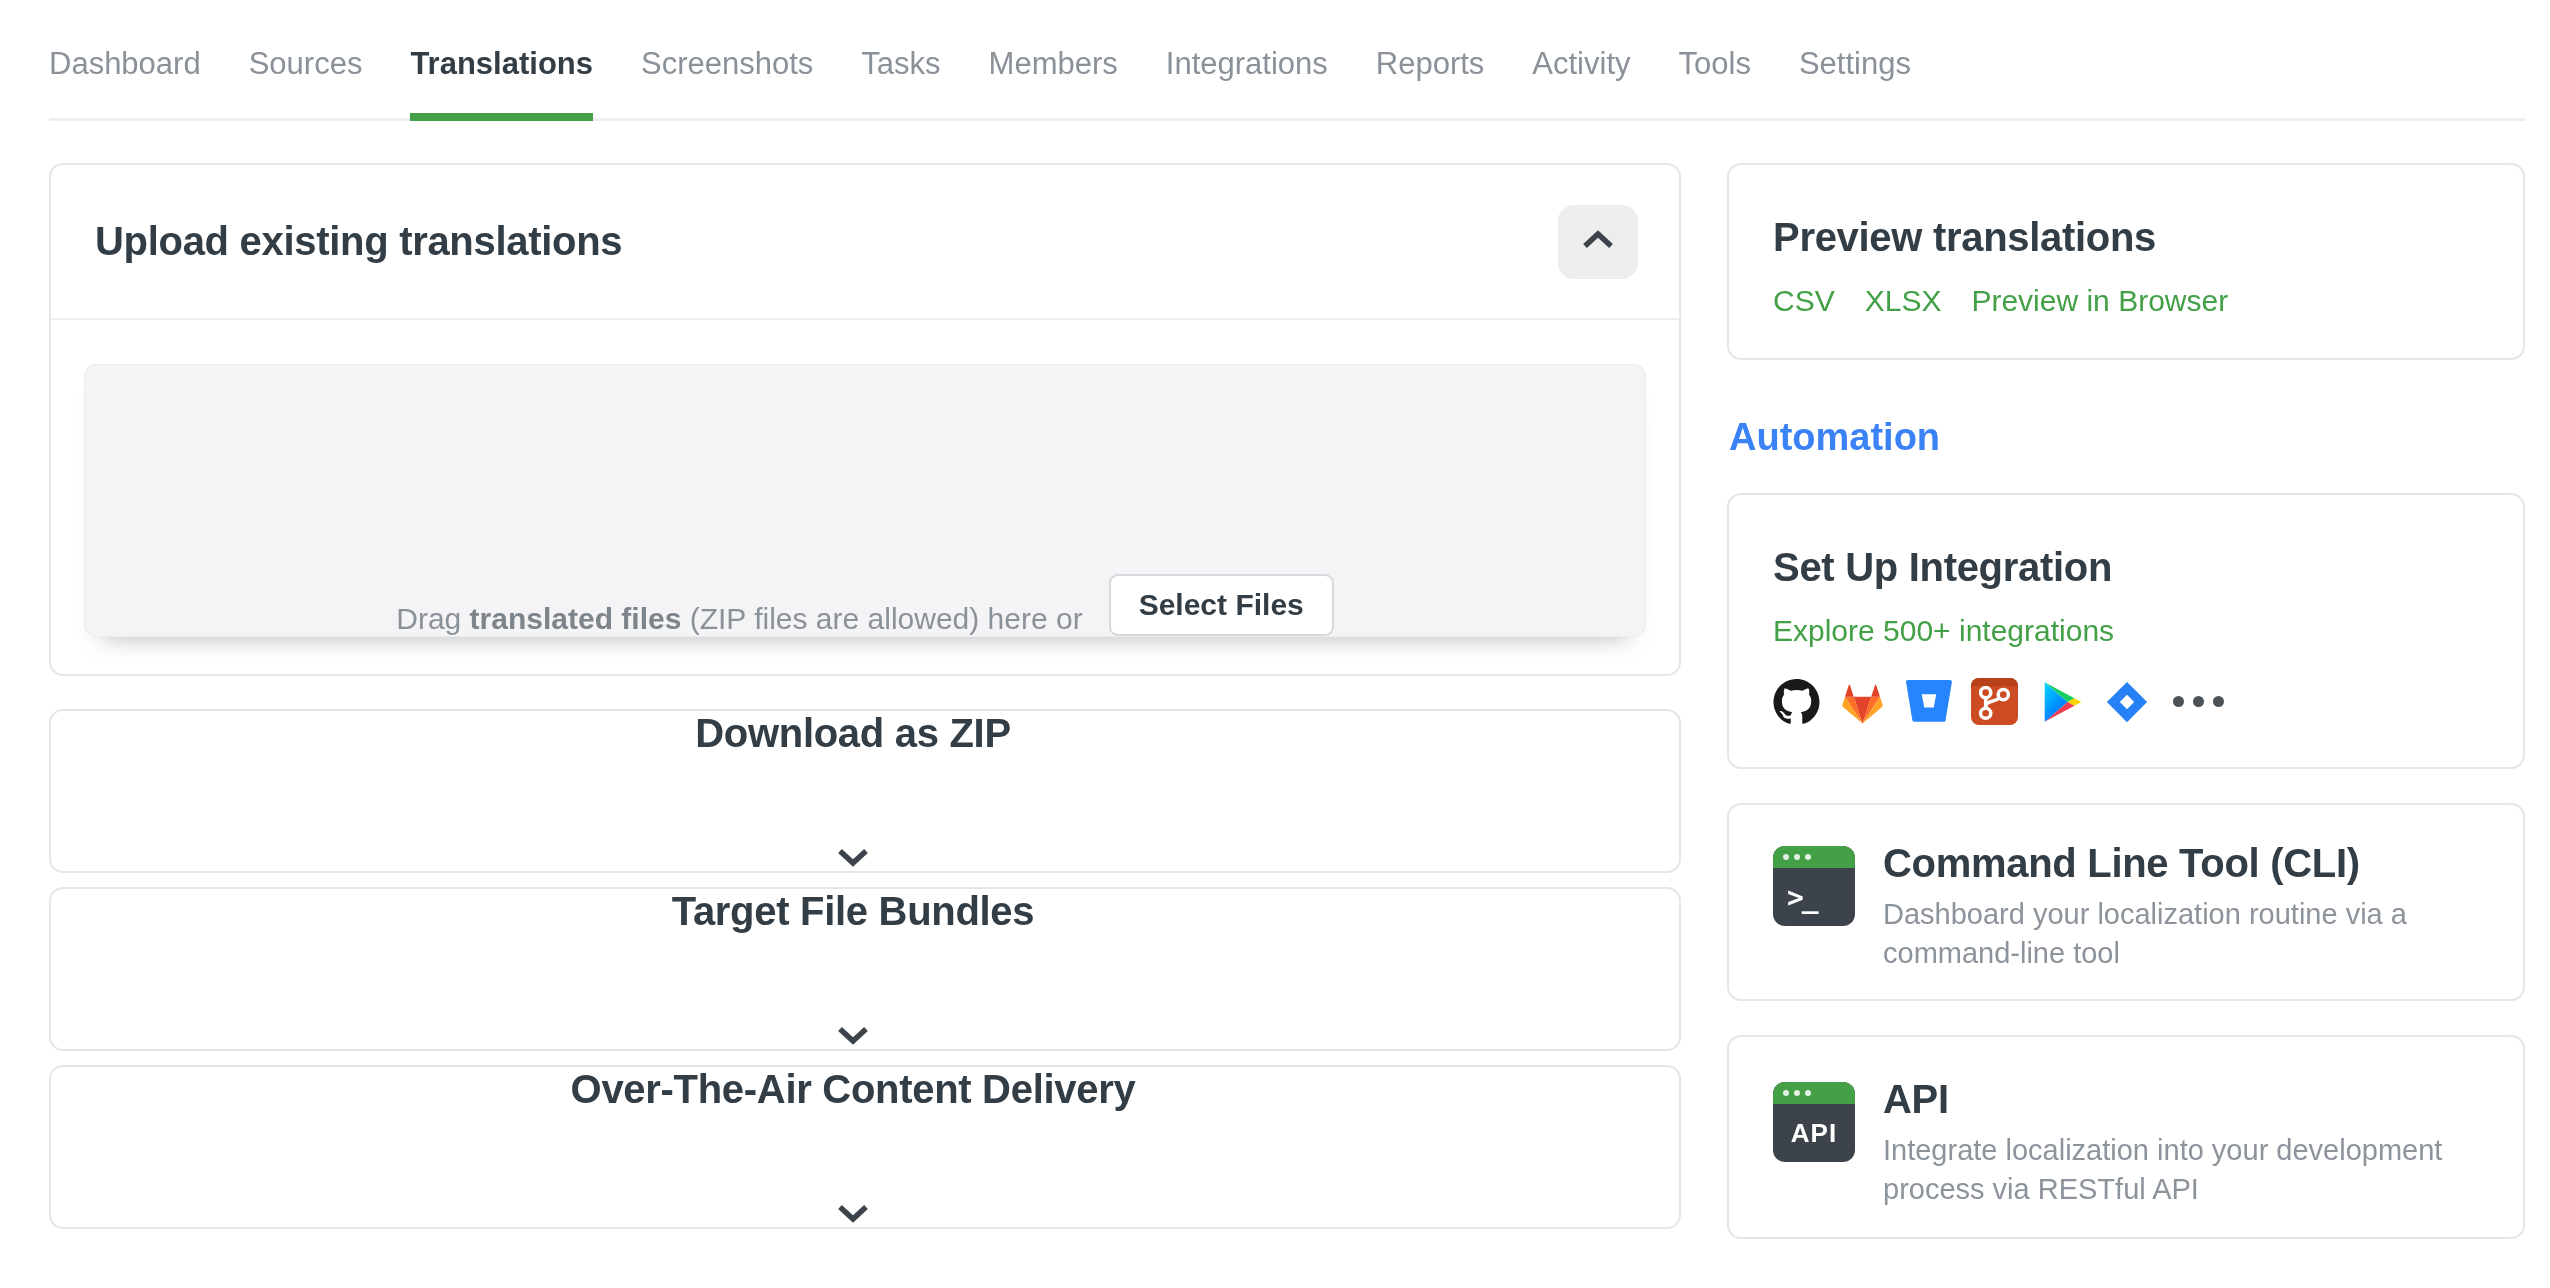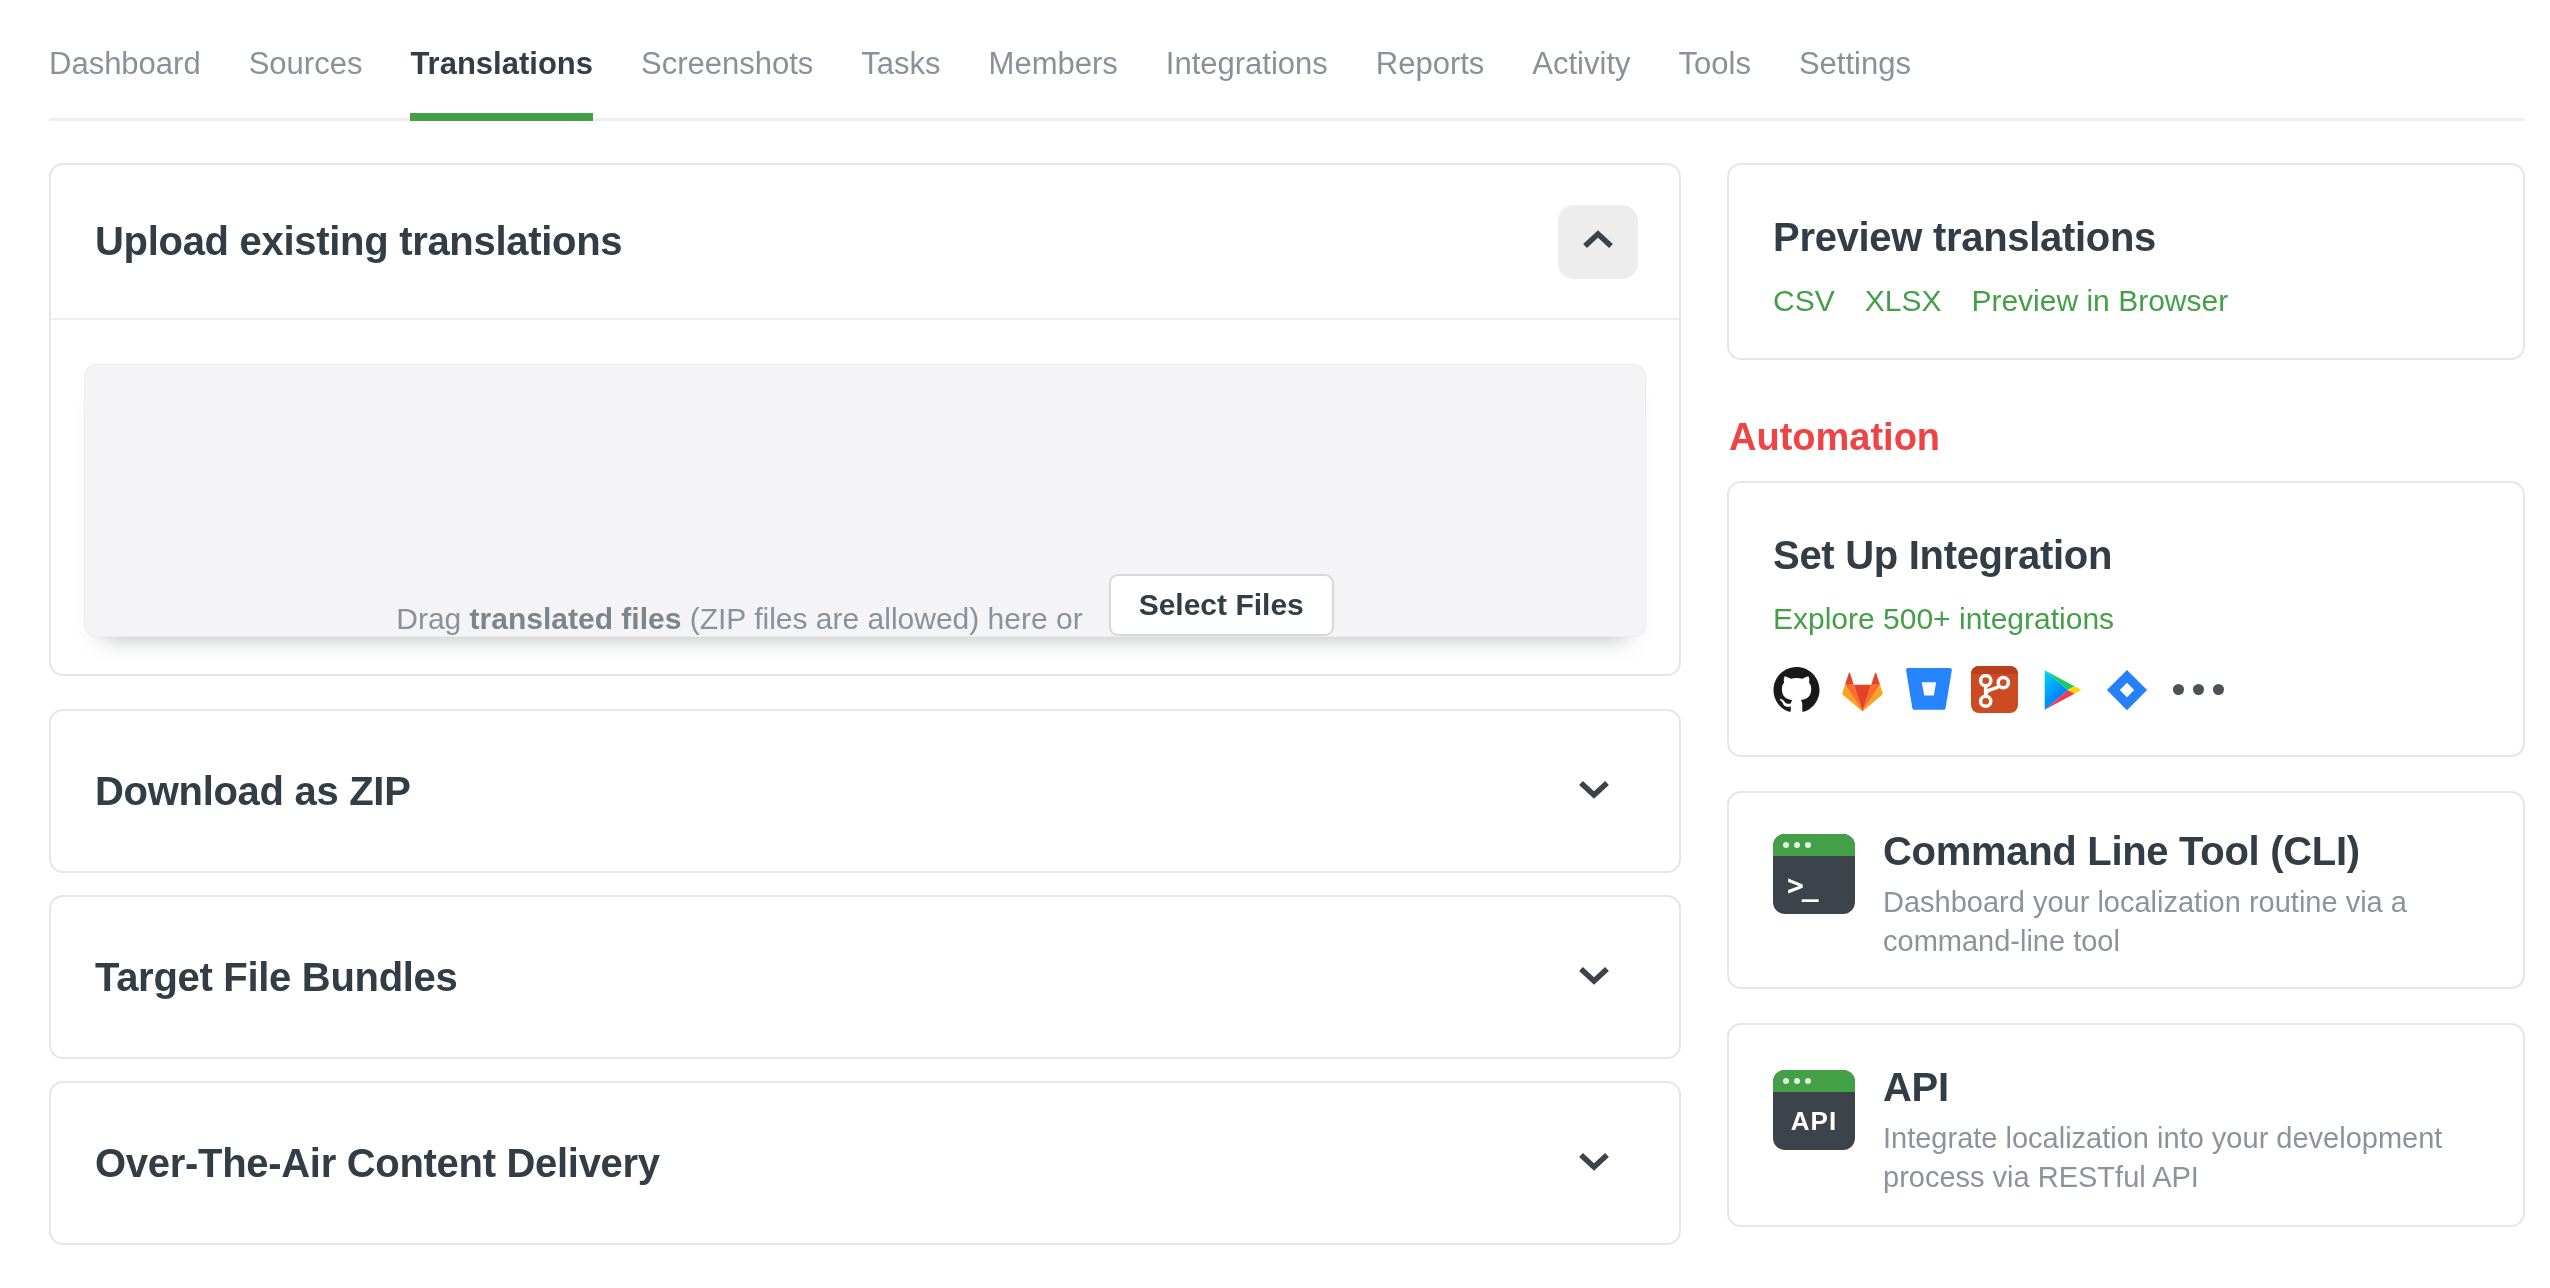--- a/index.html
+++ b/index.html
@@ -35,29 +35,29 @@
     display:flex; align-items:flex-end; justify-content:center; gap:26px;
     box-shadow:0 18px 22px -18px rgba(40,45,52,.35); }
   .drop-text { font-size:30px; color:#8b9199; }
   .drop-text b { color:#7d848c; }
   .select-files { font-size:30px; font-weight:600; color:#333d46; background:#ffffff;
     border:2px solid #d6d9dc; border-radius:9px; padding:12px 28px; cursor:pointer;
     font-family:"Liberation Sans", sans-serif; }
 
   
   .collapsed-card { height:164px; display:flex; align-items:center;
-    padding:0 68px 0 44px; margin-bottom:22px; }
+    padding:0 68px 0 44px; margin-bottom:14px;flex-direction:column; }
 
   
   .preview-card { height:197px; padding:50px 44px 0; }
   .preview-card .card-title { margin-bottom:24px; }
   .links-row { display:flex; gap:30px; }
   .green-link { font-size:30px; color:#43a047; text-decoration:none; cursor:pointer; }
 
-  .automation-heading { font-size:38px; font-weight:700; color:#ef4444; margin:56px 0 22px 2px; }
+  .automation-heading { font-size:38px; font-weight:700; color:#3b82f6; margin:56px 0 34px 2px; }
 
   .integration-card { height:276px; padding:50px 44px; margin-bottom:34px; }
   .integration-card .card-title { margin-bottom:24px; }
   .integration-card .green-link { display:inline-block; margin-bottom:30px; }
   .icons-row { display:flex; align-items:center; gap:19px; height:47px; }
   .int-icon { width:47px; height:47px; display:flex; align-items:center; justify-content:center; cursor:pointer; }
   .git-box { background:#cc4b22; border-radius:8px; overflow:hidden; position:relative; }
   .git-box .lid { position:absolute; top:0; left:0; right:0; height:8px; background:#b8401a; }
   .more-dots { display:flex; gap:9px; align-items:center; width:58px; }
   .more-dots span { width:11px; height:11px; border-radius:50%; background:#4b5258; }

